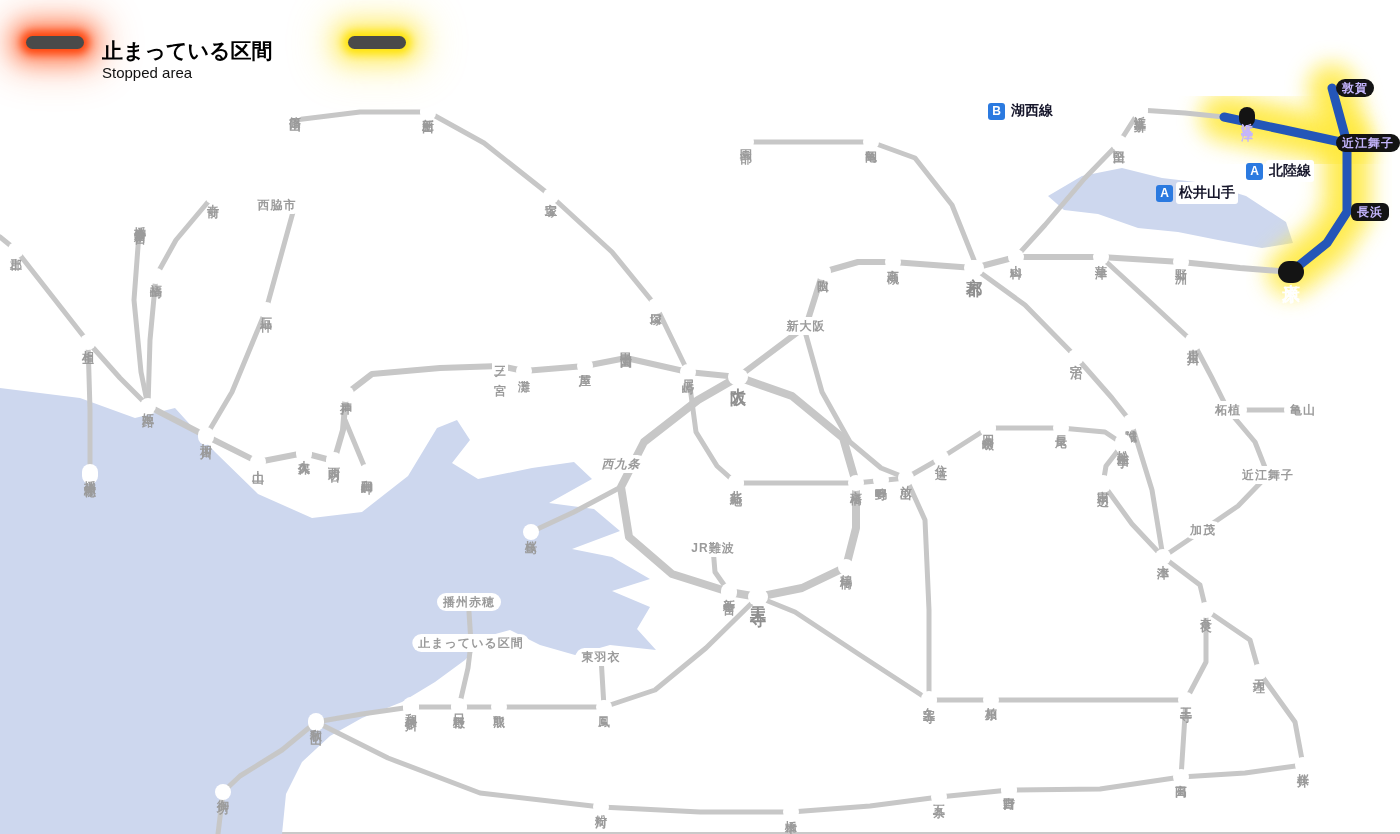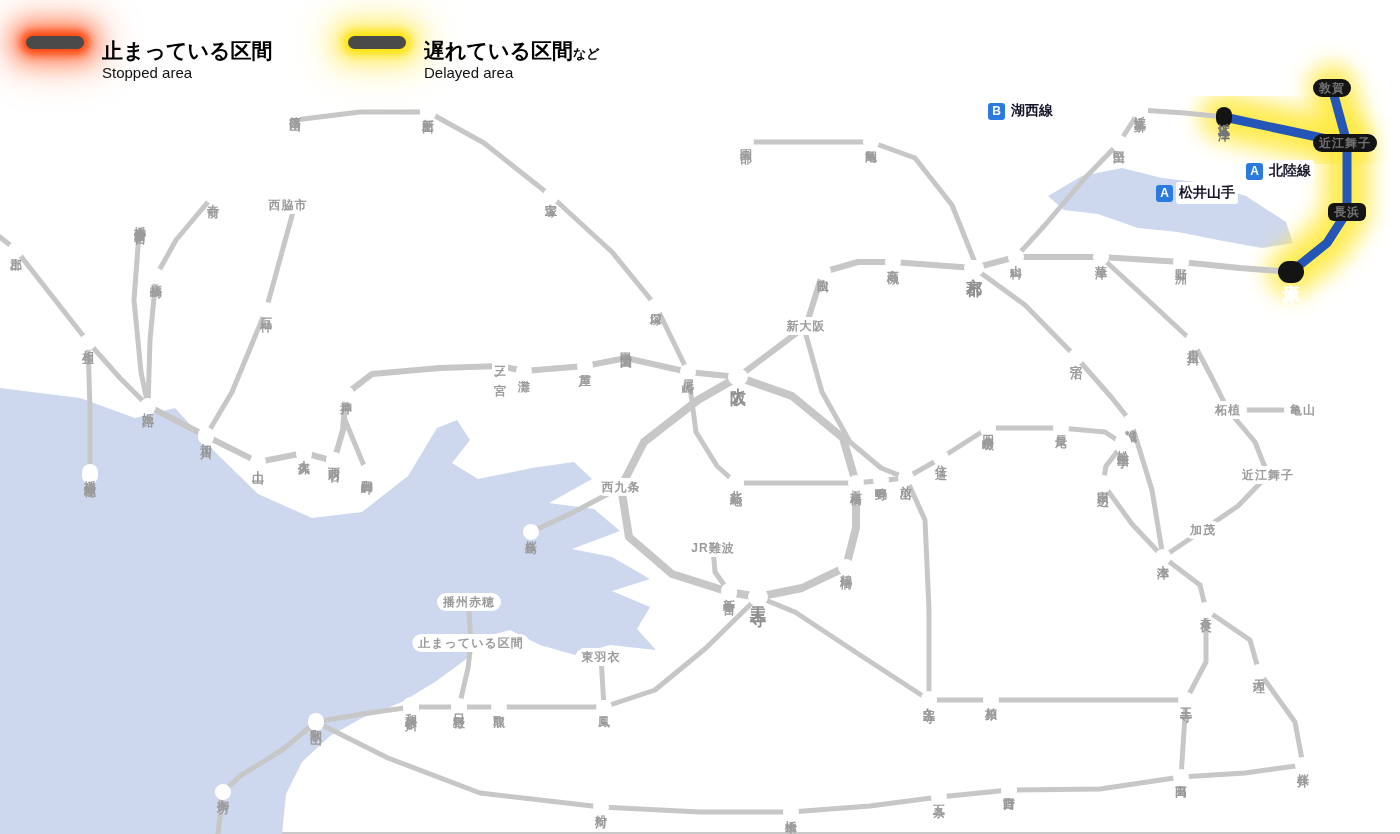--- a/index.html
+++ b/index.html
@@ -10,21 +10,21 @@
   .rail-stroke{fill:none;stroke:var(--rail,#c7c7c7);stroke-width:5;stroke-linecap:round;stroke-linejoin:round;}
   .glow1{fill:none;stroke:var(--delay-glow,#ffe93e);stroke-width:54;opacity:.55;filter:url(#soft);stroke-linecap:round;stroke-linejoin:round;}
   .glow2{fill:none;stroke:var(--delay-glow,#ffe93e);stroke-width:26;opacity:.95;filter:url(#soft);stroke-linecap:round;stroke-linejoin:round;}
   .delay-stroke{fill:none;stroke:var(--delayed-line,#2456b8);stroke-width:9;stroke-linecap:round;stroke-linejoin:round;}
   #station-layer,#label-layer{position:absolute;left:0;top:0;width:100%;height:100%;pointer-events:none;}
   .pill{position:absolute;transform:translate(-50%,-50%);background:#fff;color:var(--station-text,#9b9b9b);
         font-weight:bold;white-space:nowrap;border-radius:9px;line-height:1;pointer-events:auto;}
   .pill.v{writing-mode:vertical-rl;text-orientation:upright;padding:6px 2px;font-size:12px;letter-spacing:2px;}
   .pill.h{padding:3px 6px;font-size:12px;letter-spacing:1px;}
   .pill.s-m{font-size:16px;color:#8f8f8f;}
-  .pill.s-d{background:var(--dark-station-bg,#141414);color:#737373;border-radius:10px;}
+  .pill.s-d{background:var(--dark-station-bg,#141414);color:#c4b5fd;border-radius:10px;margin-left:23px;}
   .pill.s-D{background:var(--dark-station-bg,#141414);color:#fff;font-size:18px;border-radius:12px;letter-spacing:3px;padding:8px 4px;}
   .line-label{position:absolute;display:flex;align-items:center;gap:3px;pointer-events:auto;}
   .badge{width:17px;height:17px;background:#2b7ae0;color:#fff;font-weight:bold;font-size:12px;
          display:flex;align-items:center;justify-content:center;border-radius:3px;flex:0 0 auto;}
   .line-name{background:#fff;color:#15152a;font-weight:bold;font-size:14px;padding:2px 3px;border-radius:3px;}
   #legend{position:absolute;left:0;top:0;width:100%;z-index:6;}
   .legend-item{position:absolute;display:flex;align-items:flex-start;gap:18px;}
   .legend-item.first{left:26px;top:26px;}
   .legend-item.second{left:348px;top:26px;}
   .swatch{width:58px;height:13px;border-radius:7px;background:#4a4a4a;margin-top:10px;}
@@ -101,21 +101,21 @@
       <div class="pill v" style="left: 551px; top: 196px;">宝塚</div>
       <div class="pill v" style="left: 656px; top: 306px;">塚口</div>
       <div class="pill v" style="left: 688px; top: 372px;">尼崎</div>
       <div class="pill v" style="left: 213px; top: 196px;">寺前</div>
       <div class="pill v" style="left: 156px; top: 276px;">福崎</div>
       <div class="pill v" style="left: 140px; top: 220px;">播磨新宮</div>
       <div class="pill v" style="left: 16px; top: 250px;">上郡</div>
       <div class="pill v" style="left: 88px; top: 342px;">相生</div>
       <div class="pill v" style="left: 148px; top: 406px;">姫路</div>
       <div class="pill v" style="left: 90px; top: 474px;">播州赤穂</div>
-      <div class="pill h" style="left: 288px; top: 205px; text-align: right;">西脇市</div>
+      <div class="pill h" style="left: 277px; top: 205px; text-align: right;">西脇市</div>
       <div class="pill v" style="left: 266px; top: 310px;">厄神</div>
       <div class="pill v" style="left: 206px; top: 436px;">加古川</div>
       <div class="pill v" style="left: 258px; top: 462px;">土山</div>
       <div class="pill v" style="left: 304px; top: 453px;">大久保</div>
       <div class="pill v" style="left: 334px; top: 461px;">西明石</div>
       <div class="pill v" style="left: 367px; top: 473px;">和田岬</div>
       <div class="pill v" style="left: 346px; top: 394px;">神戸</div>
       <div class="pill v" style="left: 500px; top: 366px;">三ノ宮</div>
       <div class="pill v" style="left: 524px; top: 371px;">灘</div>
       <div class="pill v" style="left: 585px; top: 366px;">芦屋</div>
@@ -162,21 +162,21 @@
       <div class="pill v" style="left: 459px; top: 707px;">日根野</div>
       <div class="pill v" style="left: 499px; top: 707px;">熊取</div>
       <div class="pill v" style="left: 604px; top: 707px;">鳳</div>
       <div class="pill h" style="left: 601px; top: 657px;">東羽衣</div>
       <div class="pill h" style="left: 469px; top: 602px;">播州赤穂</div>
       <div class="pill h" style="left: 471px; top: 643px;">止まっている区間</div>
       <div class="pill v s-m" style="left: 758px; top: 597px;">天王寺</div>
       <div class="pill v" style="left: 729px; top: 592px;">新今宮</div>
       <div class="pill h" style="left: 713px; top: 548px;">JR難波</div>
       <div class="pill v" style="left: 846px; top: 567px;">鶴橋</div>
-      <div class="pill h" style="left: 621px; top: 487px;">西九条</div>
+      <div class="pill h" style="left: 621px; top: 464px; font-style: italic;">西九条</div>
       <div class="pill v" style="left: 531px; top: 532px;">桜島</div>
       <div class="pill v" style="left: 736px; top: 483px;">北新地</div>
       <div class="pill v" style="left: 856px; top: 483px;">京橋</div>
       <div class="pill v" style="left: 881px; top: 480px;">鴫野</div>
       <div class="pill v" style="left: 906px; top: 478px;">放出</div>
       <div class="pill v" style="left: 941px; top: 458px;">住道</div>
       <div class="pill v" style="left: 988px; top: 428px;">四条畷</div>
       <div class="pill v" style="left: 1061px; top: 428px;">長尾</div>
       <div class="pill v" style="left: 1123px; top: 444px;">松井山手</div>
       <div class="pill v" style="left: 1103px; top: 484px;">京田辺</div>
@@ -199,19 +199,15 @@
   <div id="legend">
     <div class="legend-item first">
       <div class="swatch red"></div>
       <div class="legend-texts">
         <div class="legend-label">止まっている区間</div>
         <div class="legend-sub">Stopped area</div>
       </div>
     </div>
     <div class="legend-item second">
       <div class="swatch yellow"></div>
-      <div class="legend-texts">
-        <div class="legend-label"><span>遅れている区間</span><span class="legend-suffix">など</span></div>
-        <div class="legend-sub">Delayed area</div>
-      </div>
     </div>
   </div>
 </div>
 
 </body></html>

